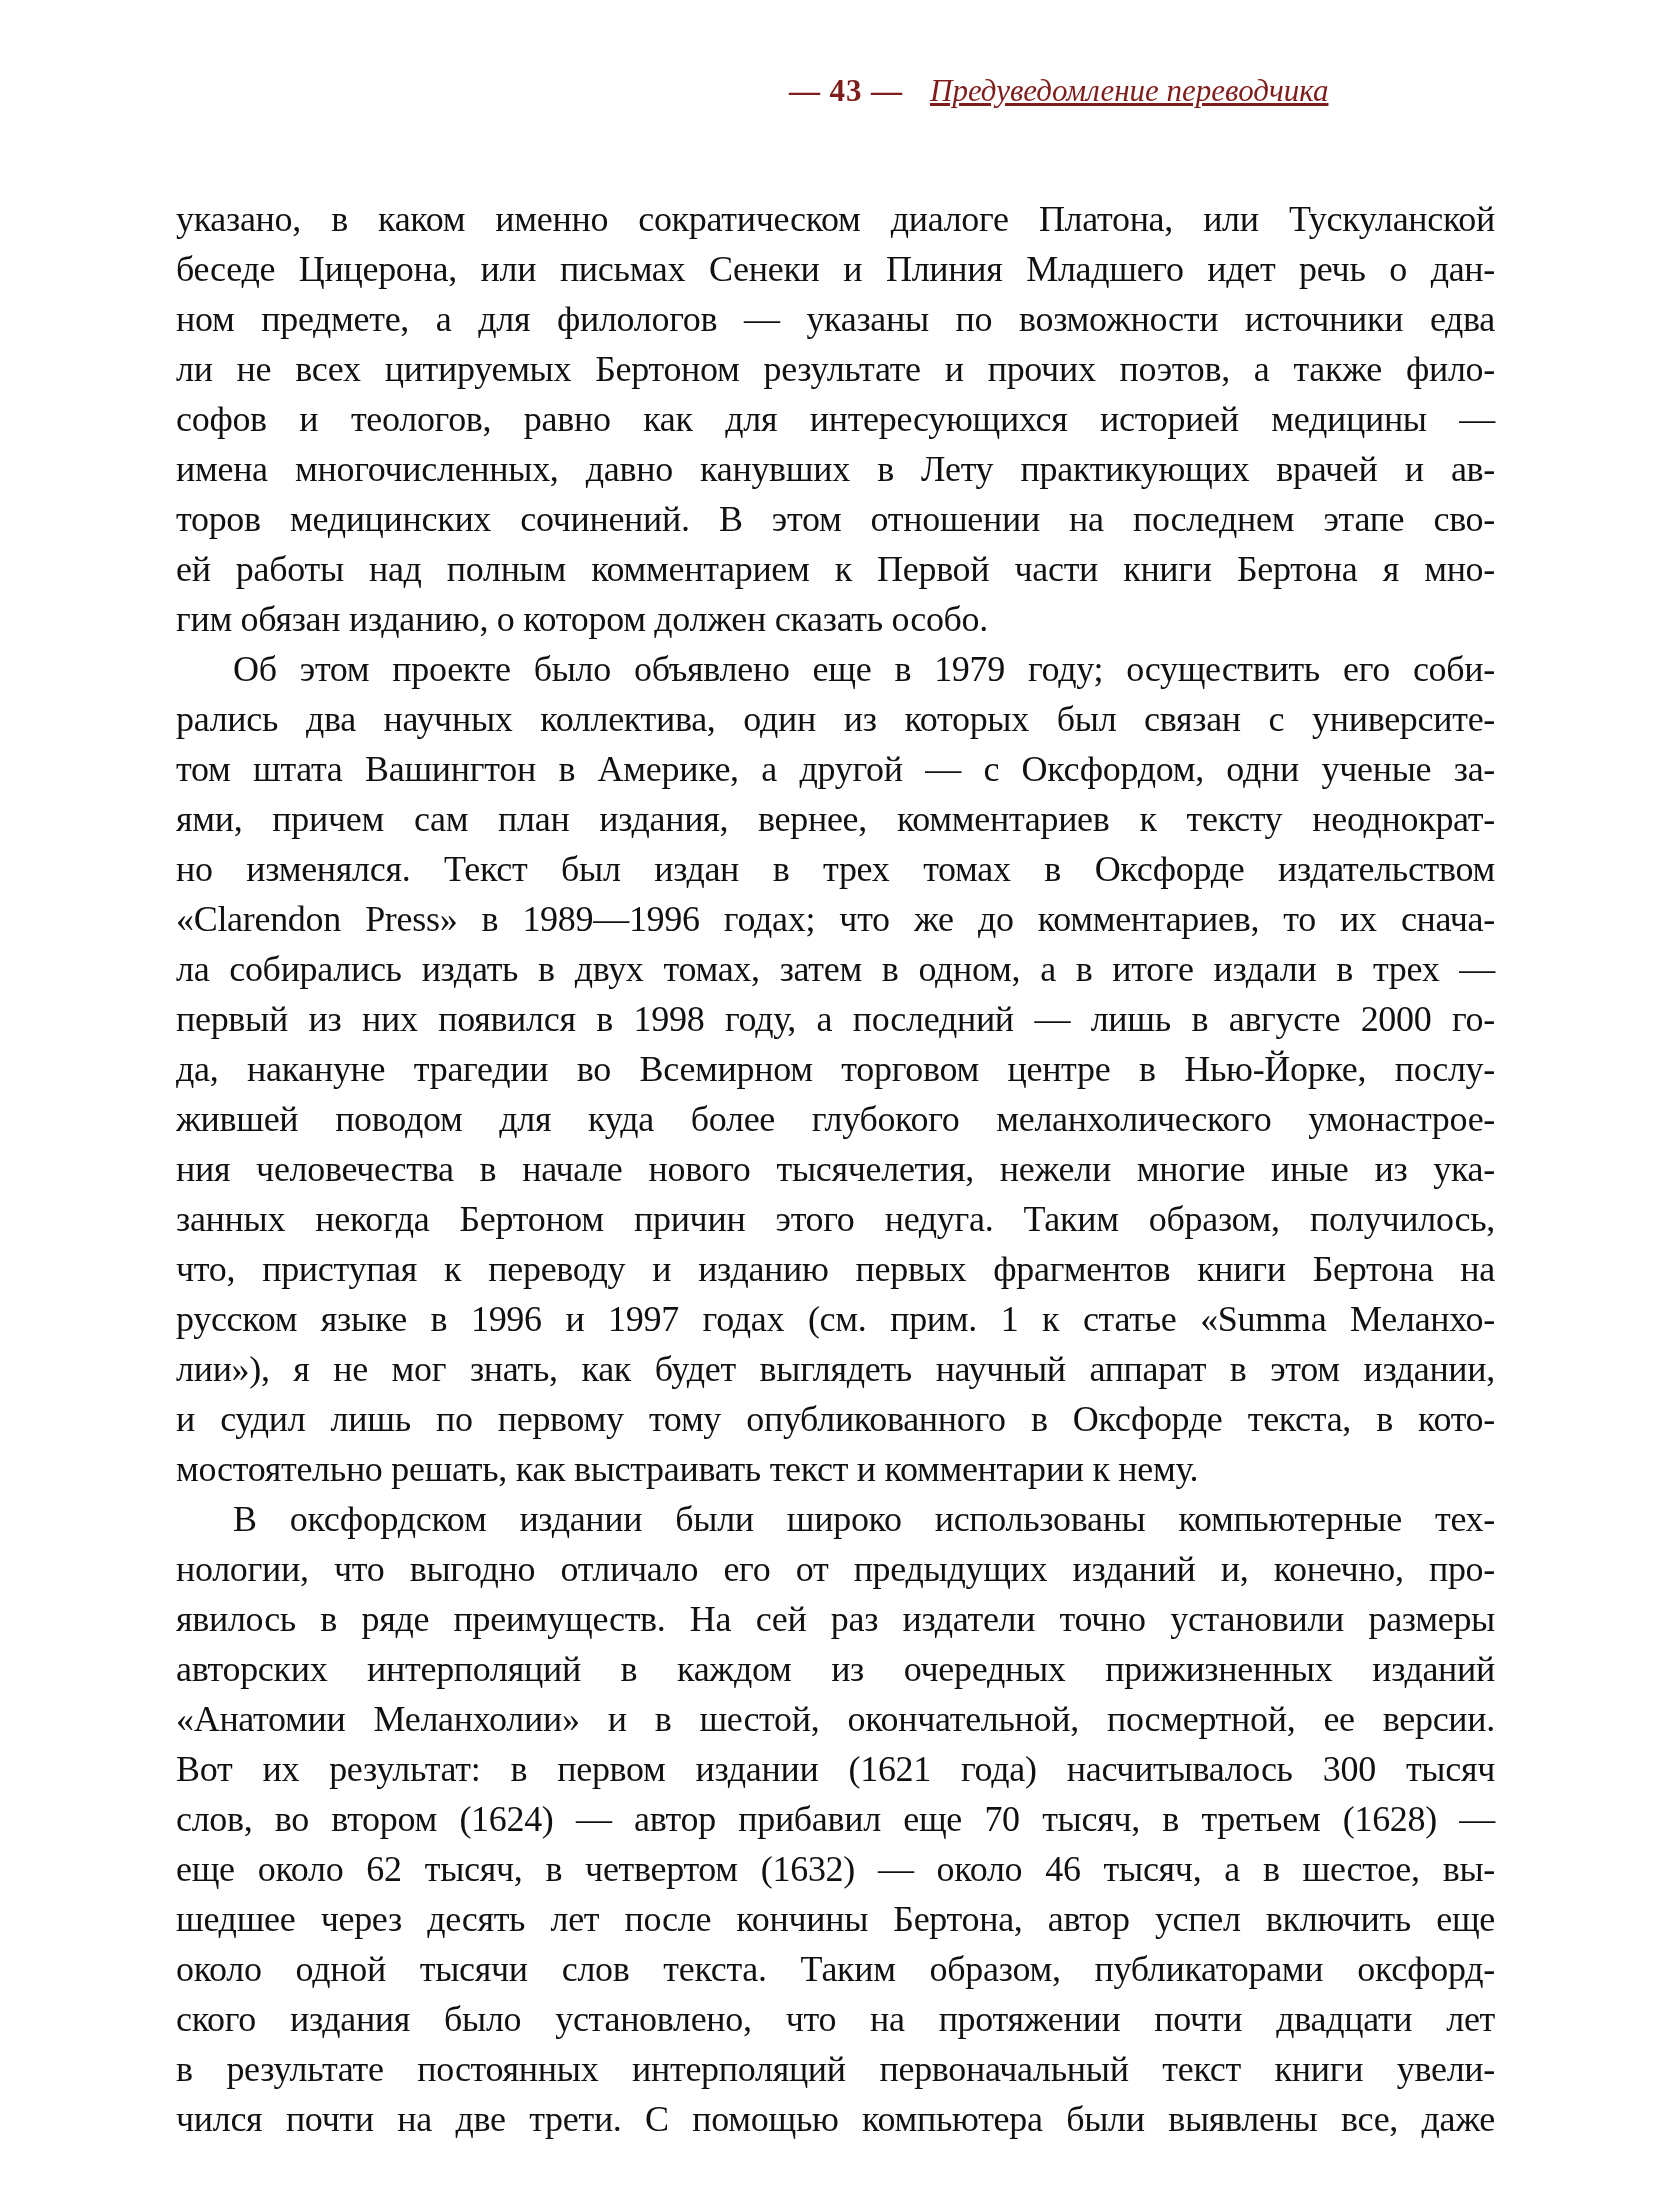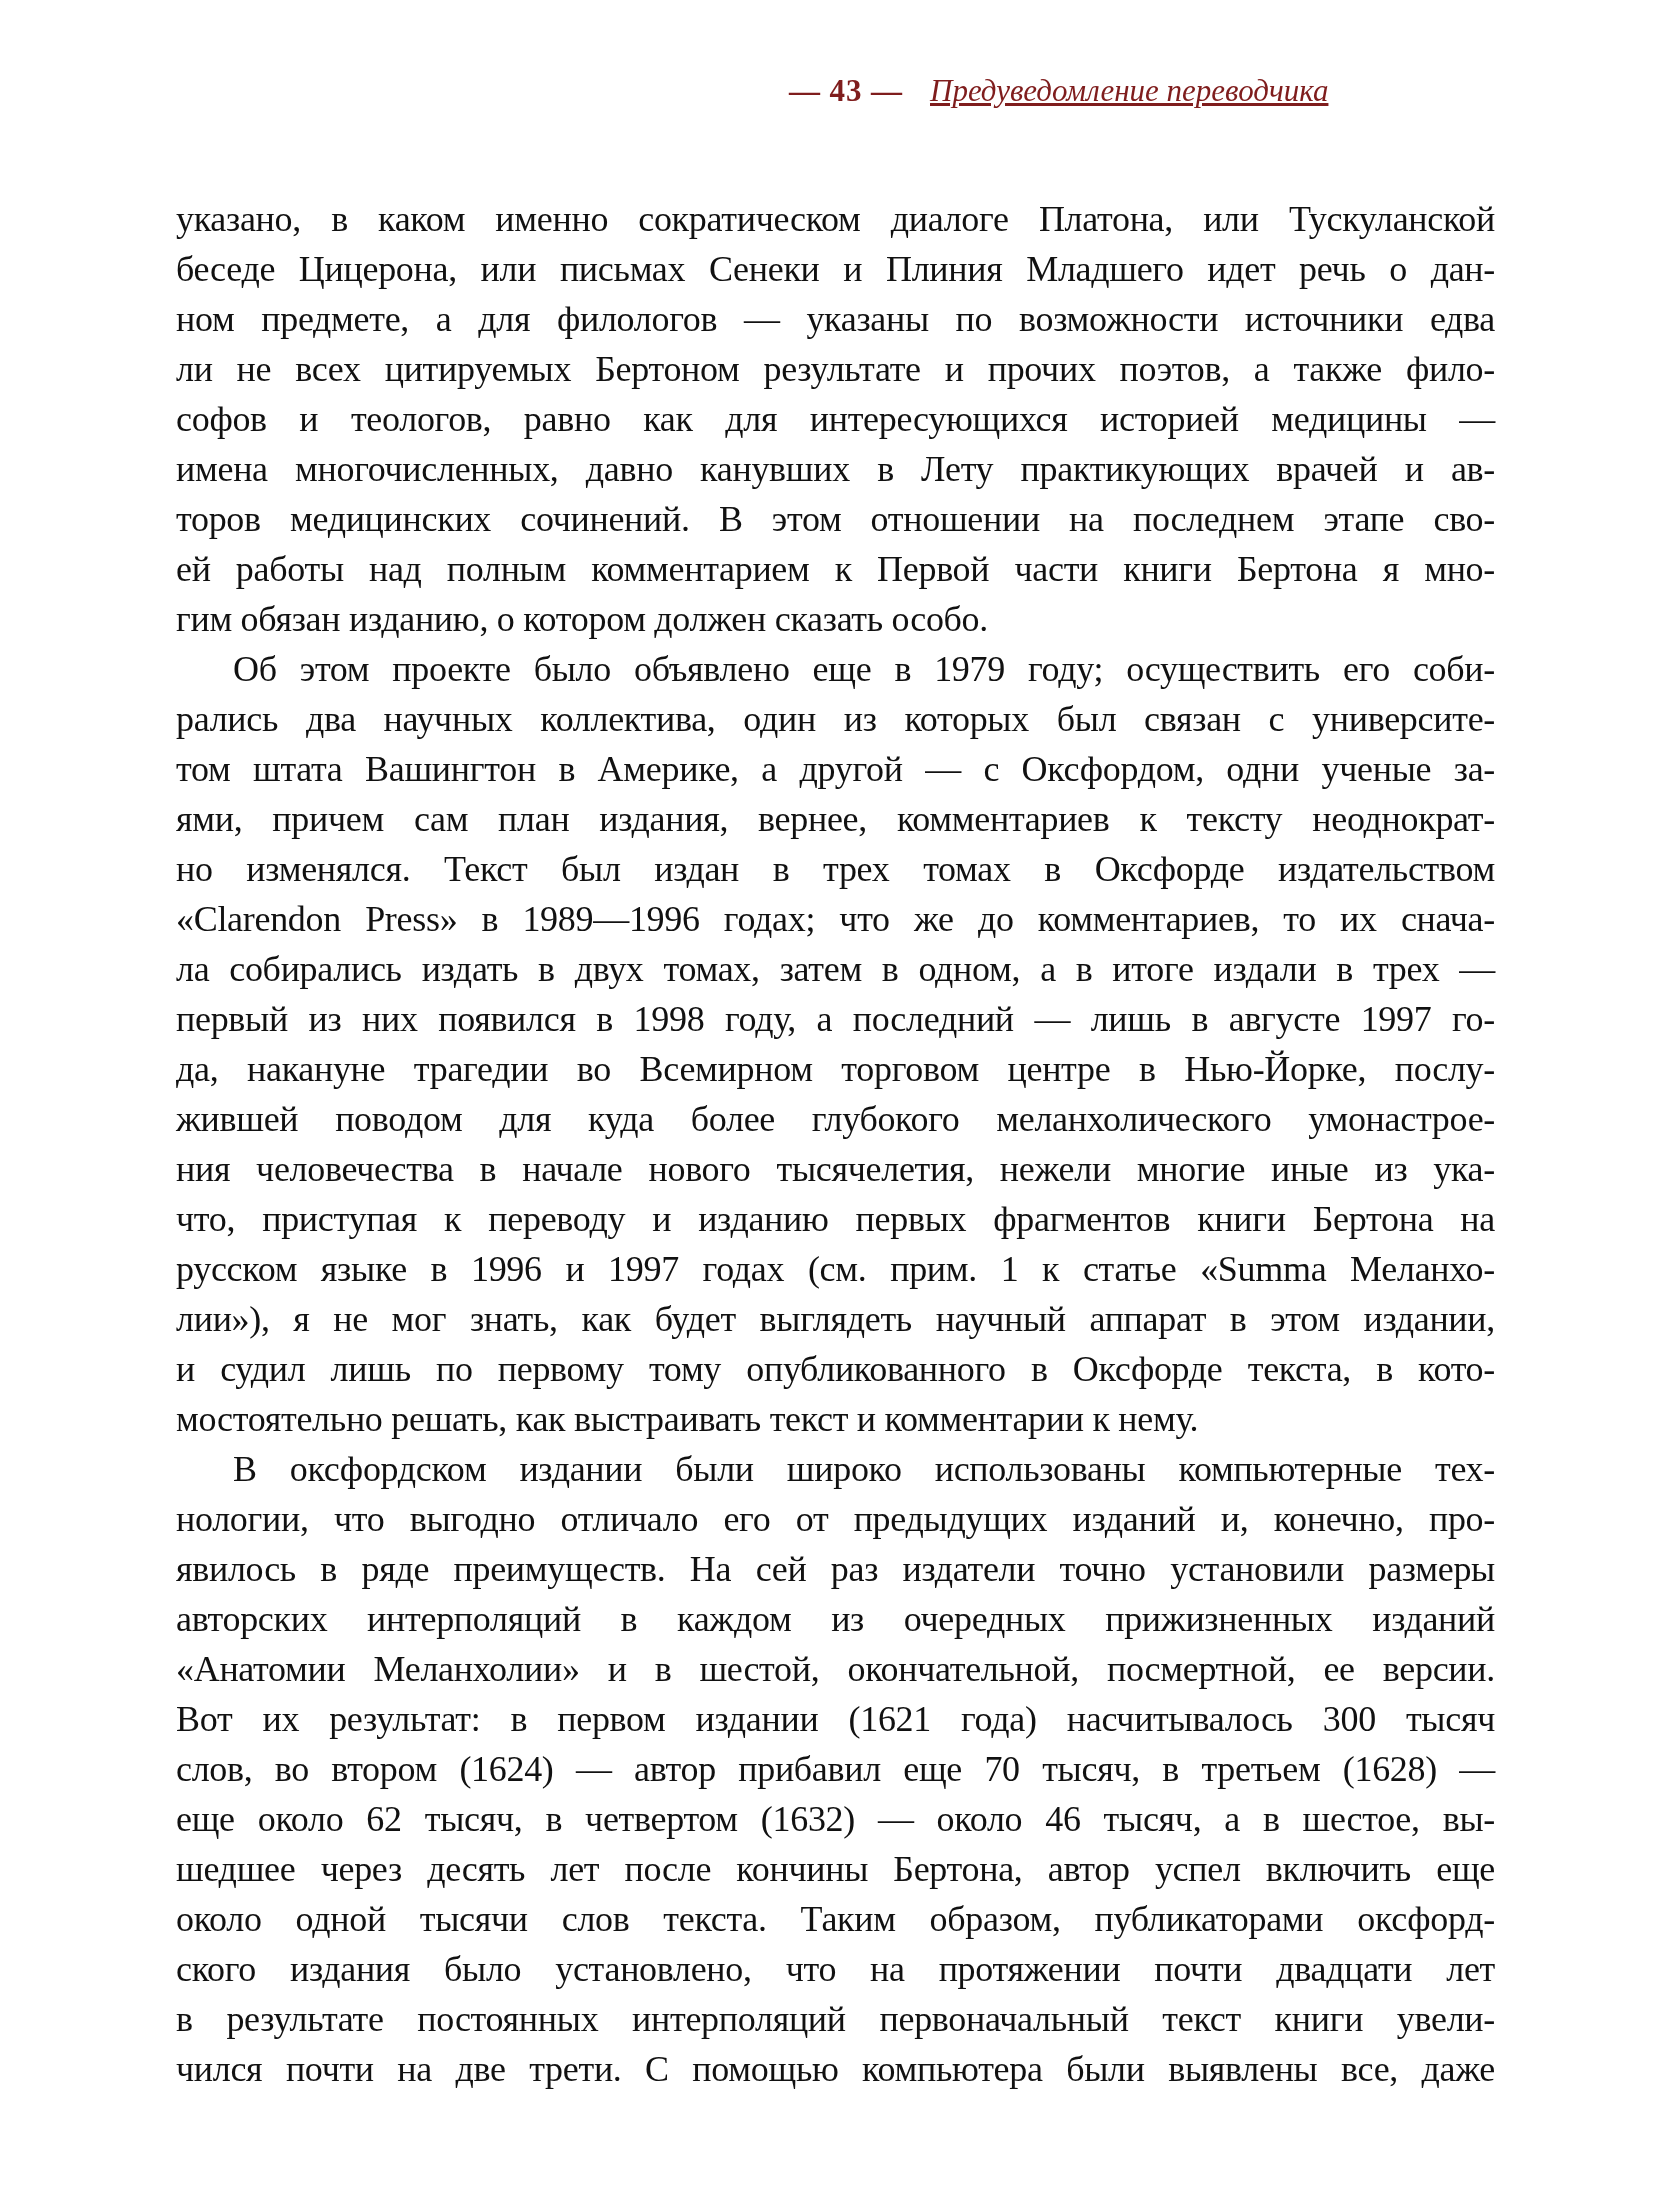--- a/index.html
+++ b/index.html
@@ -83,24 +83,25 @@
     <span class="line last">гим обязан изданию, о котором должен сказать особо.</span>
   </div>
   <div class="paragraph">
     <span class="line indent">Об этом проекте было объявлено еще в 1979 году; осуществить его соби-</span>
     <span class="line">рались два научных коллектива, один из которых был связан с университе-</span>
     <span class="line">том штата Вашингтон в Америке, а другой — с Оксфордом, одни ученые за-</span>
     <span class="line">ями, причем сам план издания, вернее, комментариев к тексту неоднократ-</span>
     <span class="line">но изменялся. Текст был издан в трех томах в Оксфорде издательством</span>
     <span class="line">«Clarendon Press» в 1989—1996 годах; что же до комментариев, то их снача-</span>
     <span class="line">ла собирались издать в двух томах, затем в одном, а в итоге издали в трех —</span>
-    <span class="line">первый из них появился в 1998 году, а последний — лишь в августе 1997 го-</span>
+    <span class="line">первый из них появился в 1998 году, а последний — лишь в августе 2000 го-</span>
     <span class="line">да, накануне трагедии во Всемирном торговом центре в Нью-Йорке, послу-</span>
     <span class="line">жившей поводом для куда более глубокого меланхолического умонастрое-</span>
     <span class="line">ния человечества в начале нового тысячелетия, нежели многие иные из ука-</span>
+    <span class="line">занных некогда Бертоном причин этого недуга. Таким образом, получилось,</span>
     <span class="line">что, приступая к переводу и изданию первых фрагментов книги Бертона на</span>
     <span class="line">русском языке в 1996 и 1997 годах (см. прим. 1 к статье «Summa Меланхо-</span>
     <span class="line">лии»), я не мог знать, как будет выглядеть научный аппарат в этом издании,</span>
     <span class="line">и судил лишь по первому тому опубликованного в Оксфорде текста, в кото-</span>
     <span class="line last">мостоятельно решать, как выстраивать текст и комментарии к нему.</span>
   </div>
   <div class="paragraph">
     <span class="line indent">В оксфордском издании были широко использованы компьютерные тех-</span>
     <span class="line">нологии, что выгодно отличало его от предыдущих изданий и, конечно, про-</span>
     <span class="line">явилось в ряде преимуществ. На сей раз издатели точно установили размеры</span>

